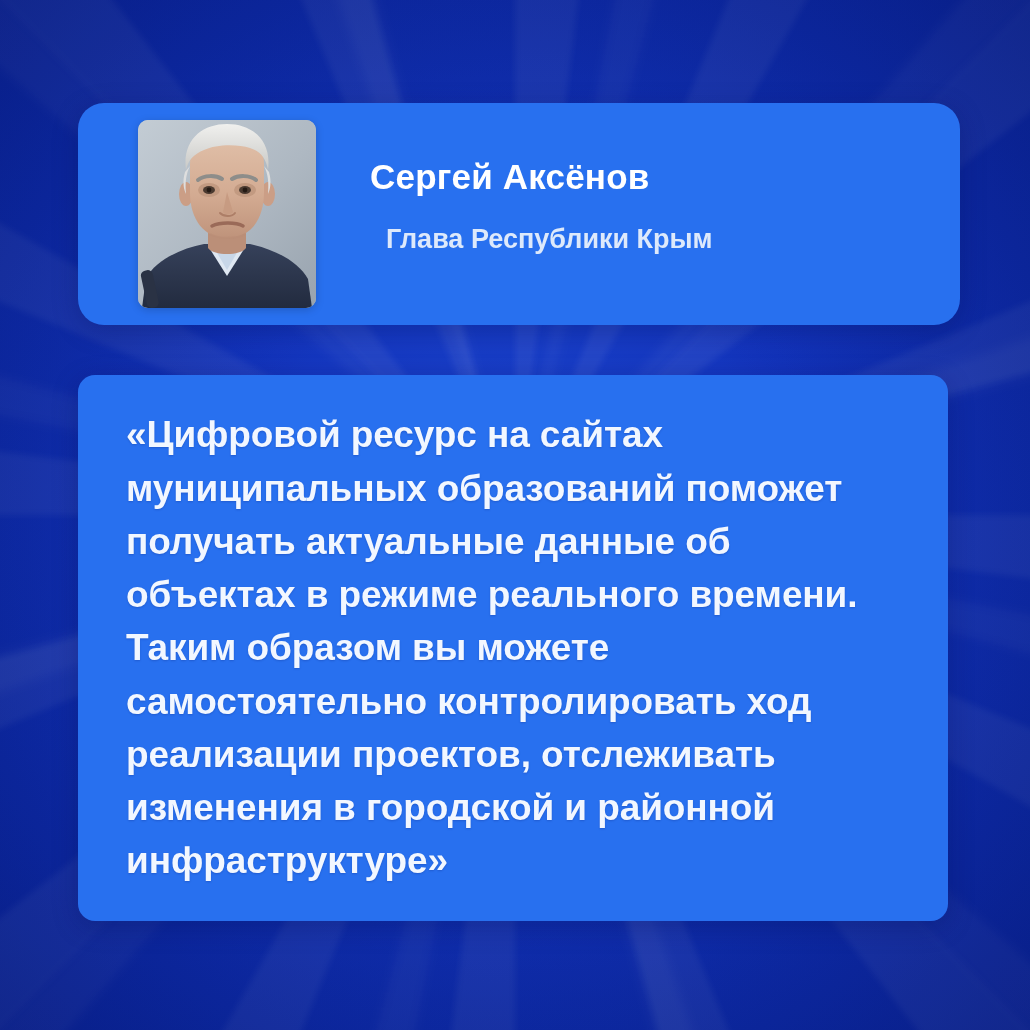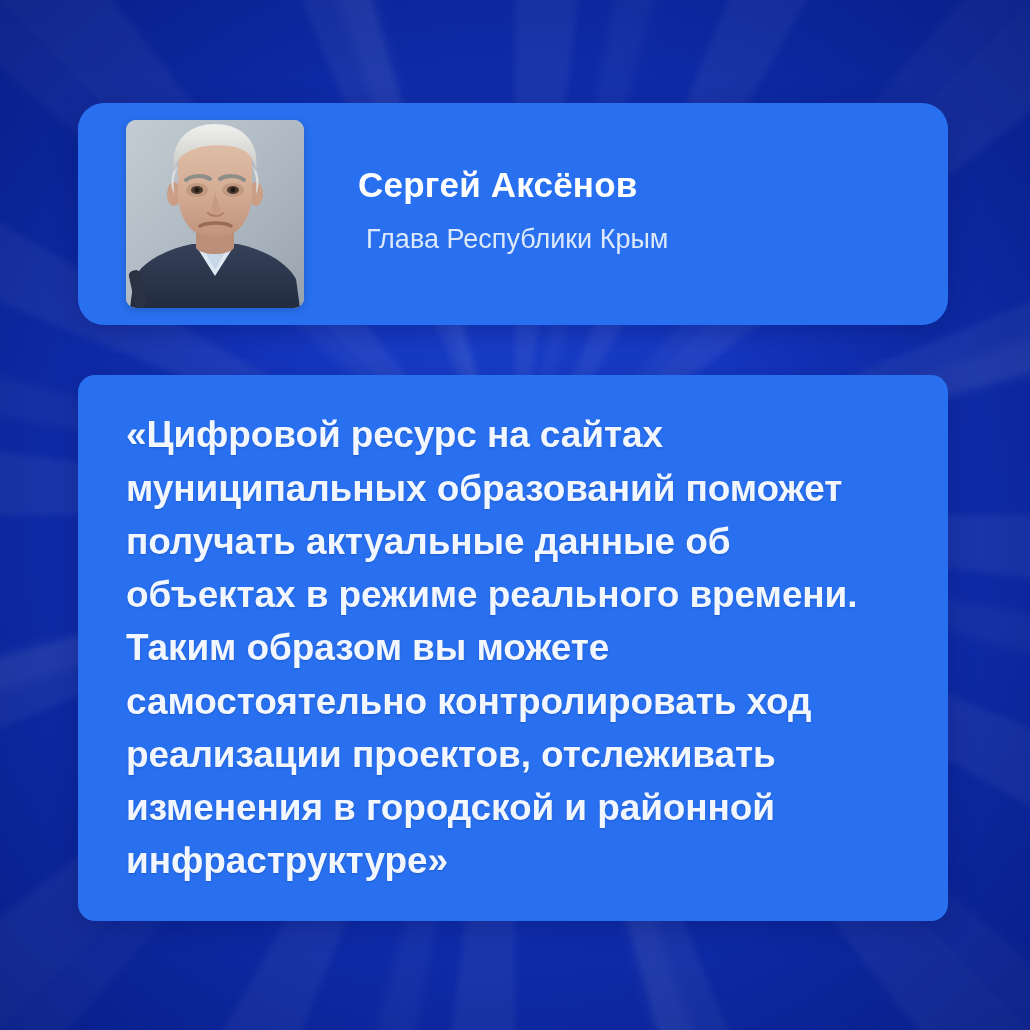--- a/index.html
+++ b/index.html
@@ -63,20 +63,21 @@
     border-radius: 26px;
     box-shadow: 0 6px 26px rgba(3,16,90,0.30);
   }
   #header-card {
     left: 78px;
     top: 103px;
     width: 870px;
     height: 222px;
     display: flex;
     align-items: center;
+    padding-left: 12px;
   }
   #quote-card {
     left: 78px;
     top: 375px;
     width: 870px;
     height: 546px;
     display: flex;
     align-items: center;
     border-radius: 17px;
   }
@@ -106,23 +107,23 @@
     color: #ffffff;
     font-size: 35px;
     font-weight: bold;
     letter-spacing: 0.2px;
     line-height: 1.15;
     margin: 0 0 10px 0;
   }
   .speaker-role {
     color: #dde9fb;
     font-size: 27px;
-    font-weight: normal;
+    font-weight: bold;
     line-height: 1.15;
-    margin: 8px;
+    margin: 16px;
   }
 
   
   .quote-text {
     margin: 0 56px 0 48px;
     color: #f2f7ff;
     font-size: 37px;
     font-weight: bold;
     line-height: 1.44;
     letter-spacing: -0.1px;

